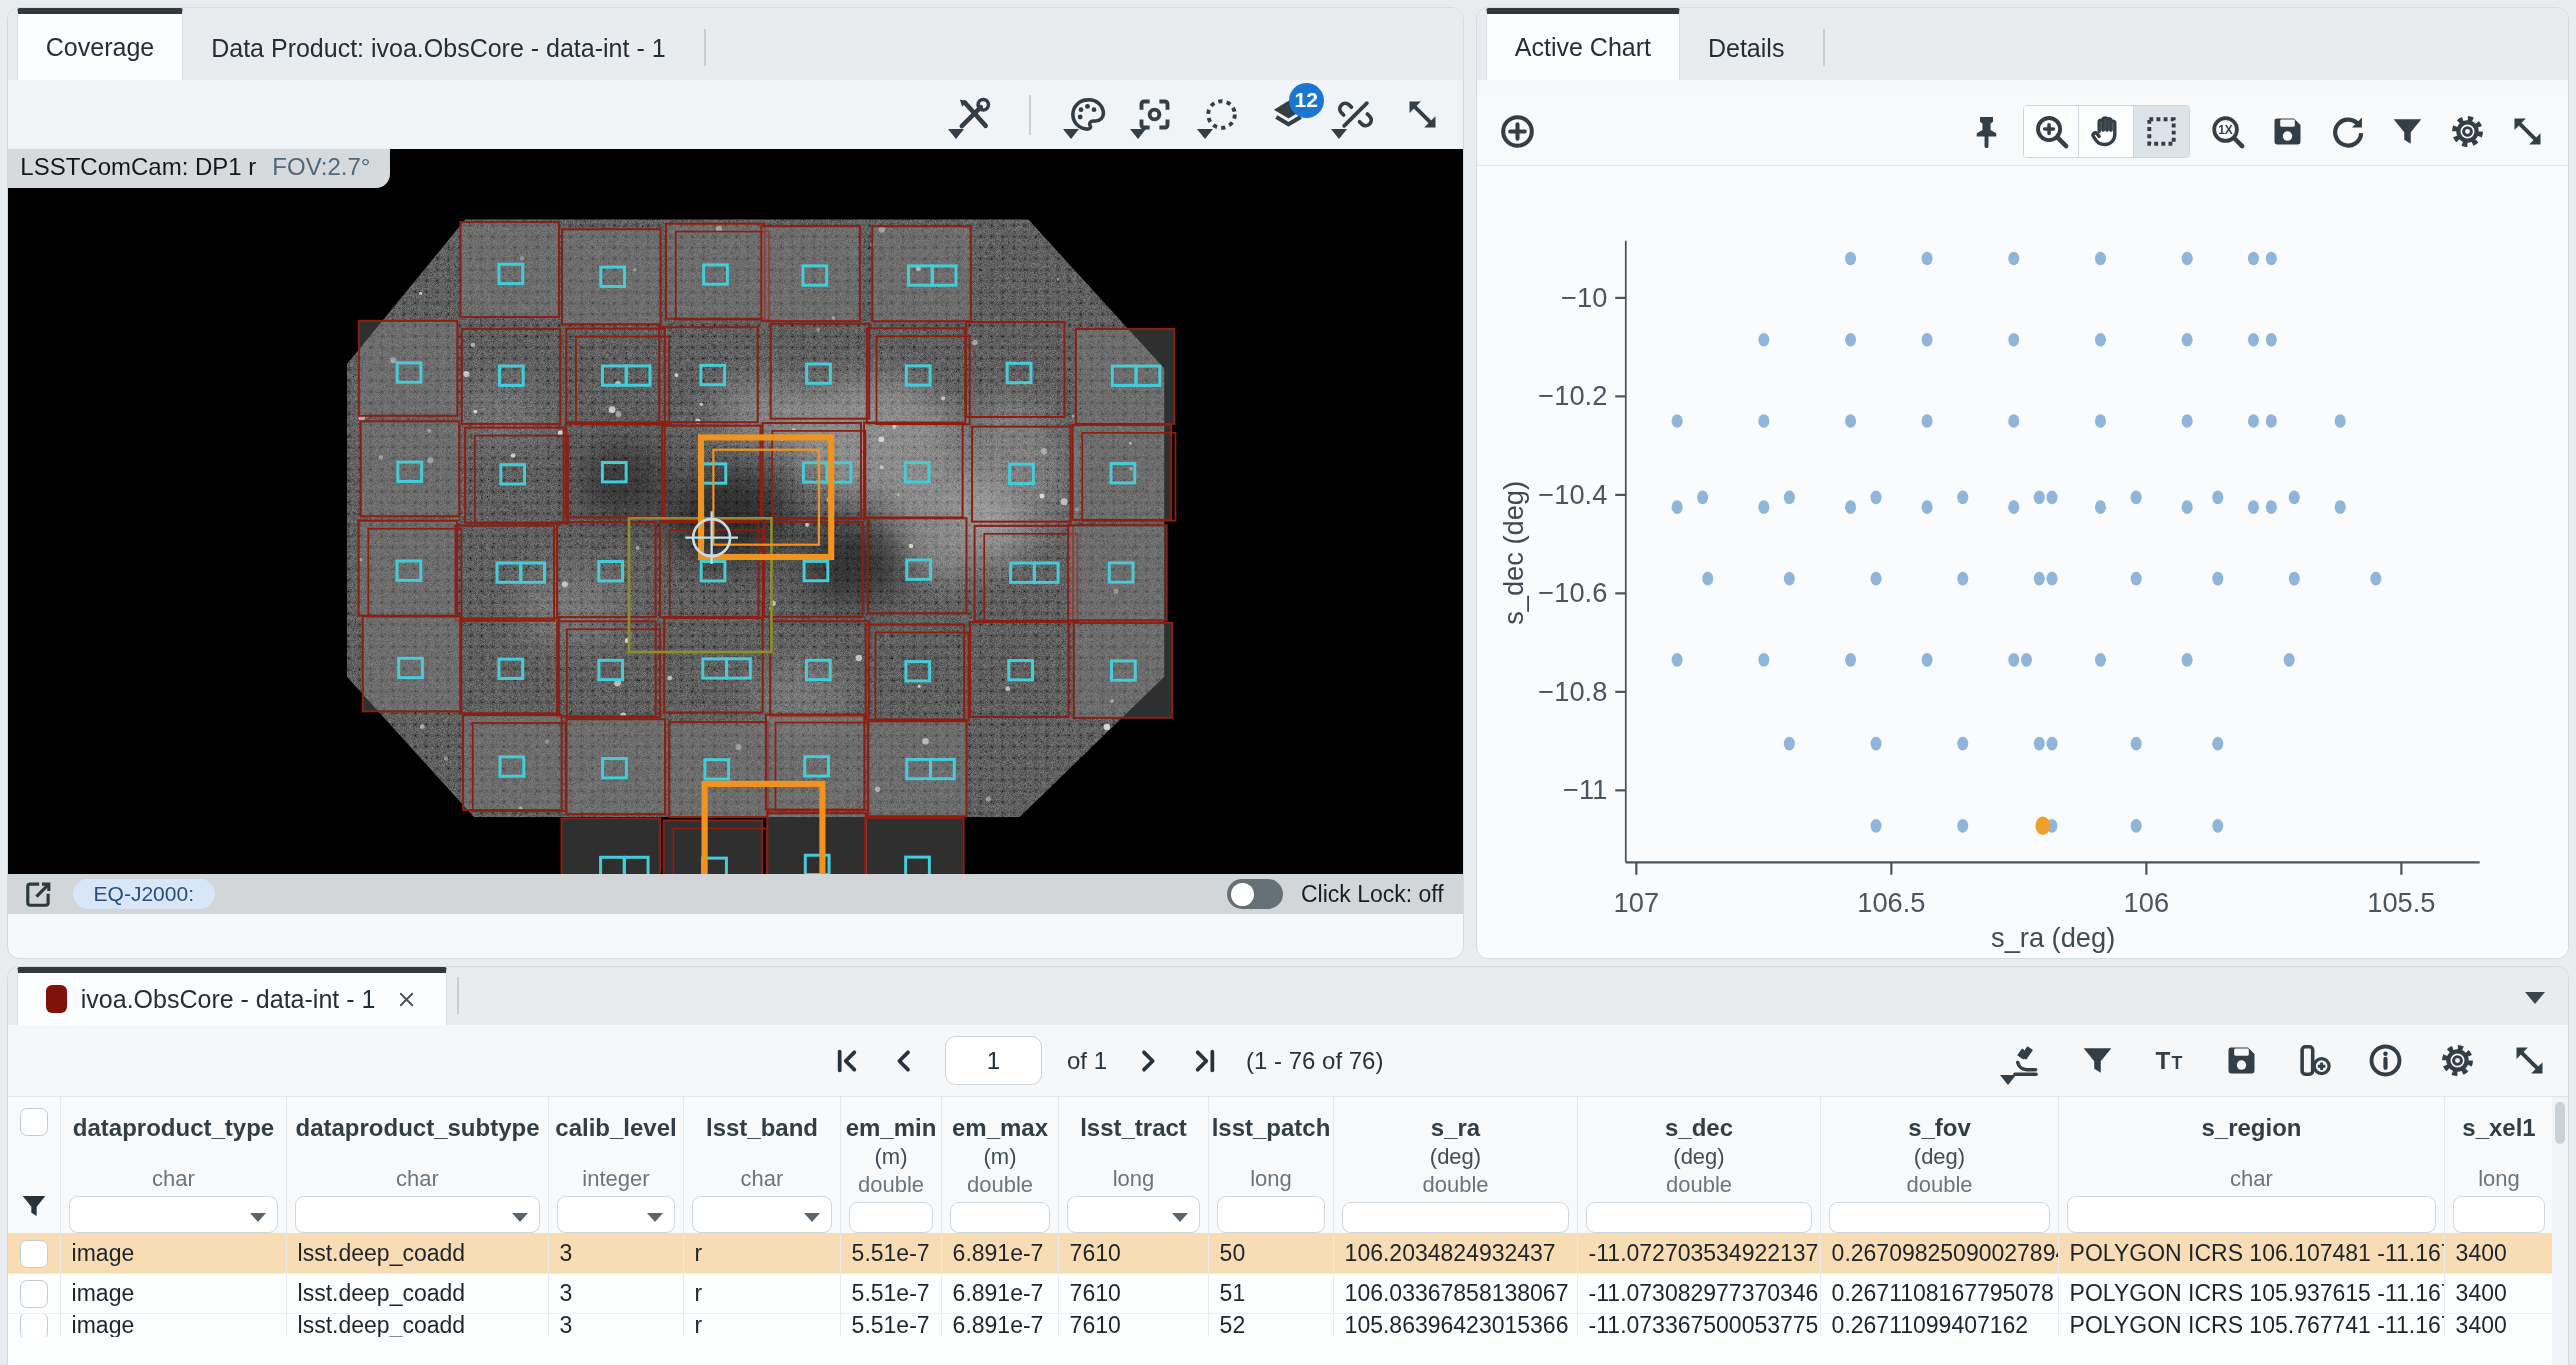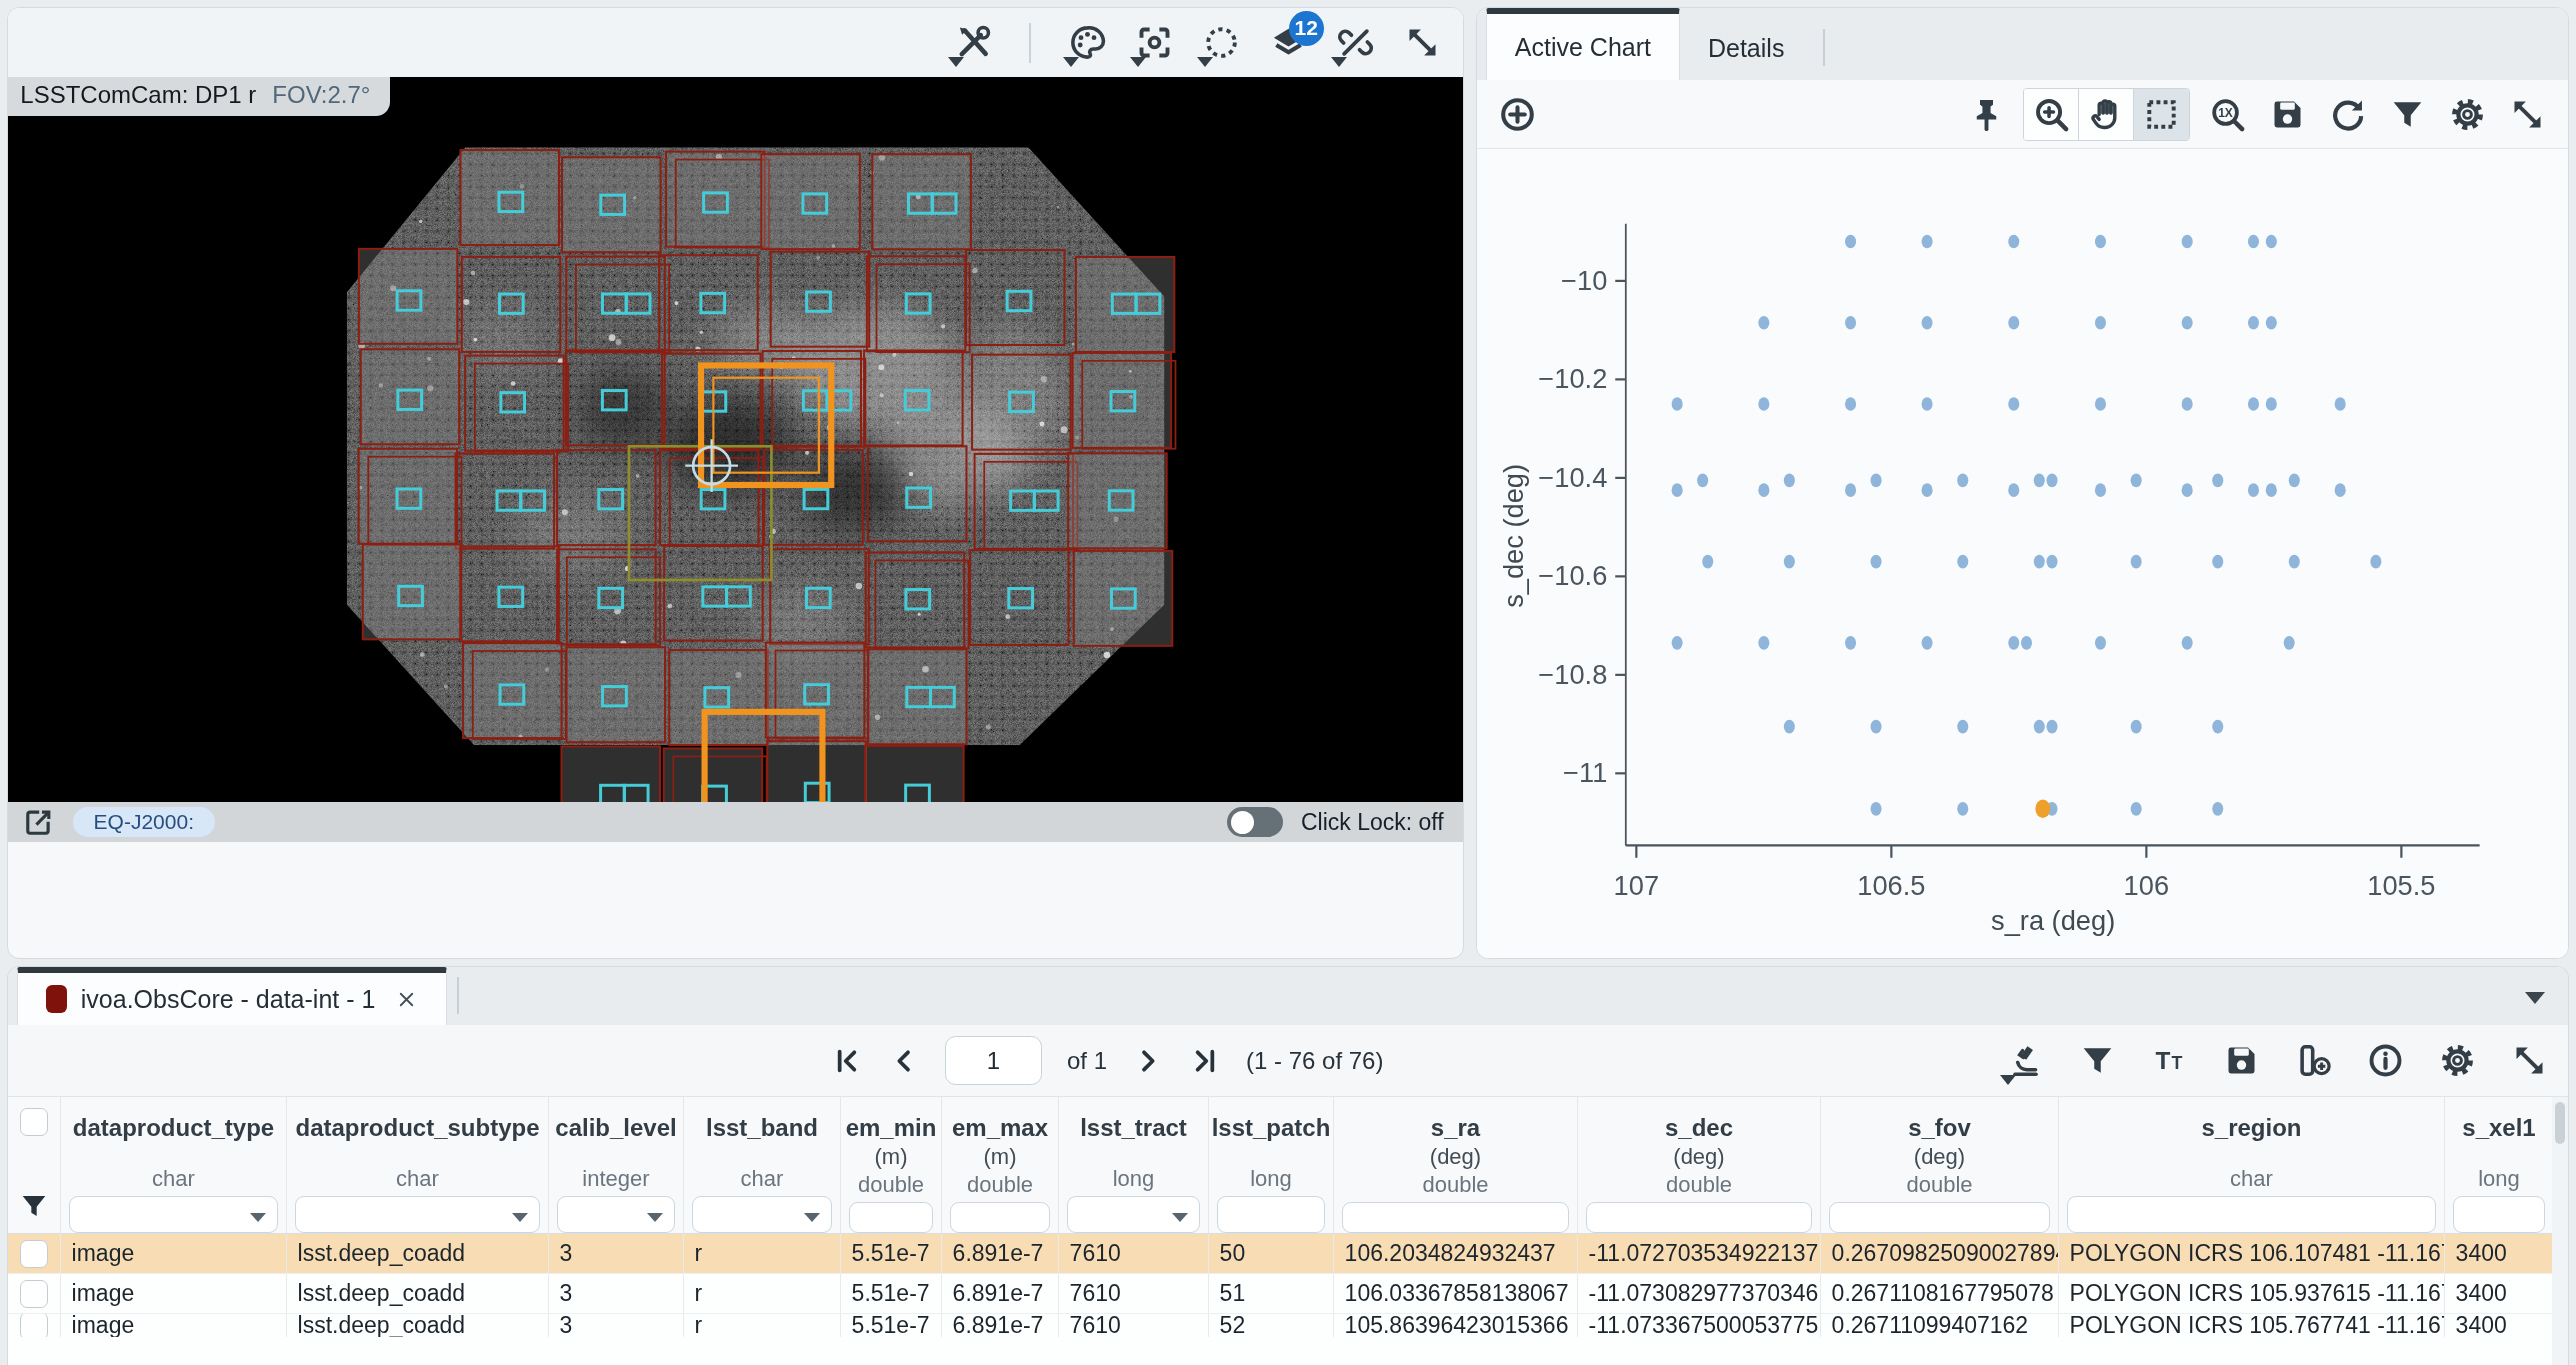--- a/index.html
+++ b/index.html
@@ -45,21 +45,21 @@
     display:flex; align-items:center; padding:0 14px; gap:17.6px; }
   .frame-out-wrap { width:33px; height:33px; color:#2d3940; }
   .frame-out-wrap svg { width:33px; height:33px; }
   .eq-pill { background:#d8e7f8; color:#274f7e; font-size:21px; padding:0 21px; border-radius:15px; height:30px; display:flex; align-items:center; }
   .spacer { flex:1; }
   .toggle { width:56px; height:30px; border-radius:15px; background:#667077; position:relative; flex:none; }
   .toggle .knob { position:absolute; left:3.5px; top:3.5px; width:23px; height:23px; border-radius:50%; background:#ffffff; }
   .cl-label { font-size:23px; color:#15202a; margin-right:5.3px; white-space:nowrap; }
 
   
-  .chart-toolbar { height:69px; display:flex; align-items:center; background:#f7f9fb; padding:0 17.6px; border-bottom:0.9px solid #e2e7eb; }
+  .chart-toolbar { height:69px; display:flex; align-items:center; background:#f7f9fb; padding:0 17.6px; border-bottom:0.9px solid #e2e7eb;margin-top:17px; }
   .chart-right { margin-left:auto; display:flex; align-items:center; gap:14px; }
   .seg { display:flex; border:1.8px solid #ccd5db; border-radius:3.5px; overflow:hidden; background:#fff; }
   .seg .icon-btn { width:55px; height:51px; border-right:1.8px solid #ccd5db; background:#fdfefe; }
   .seg .icon-btn:last-child { border-right:none; }
   .seg .icon-btn.active { background:#dde4e9; }
   .chart-area { position:relative; height:809px; background:#f9fbfc; }
   .chart-area svg { display:block; font-family:"Liberation Sans", sans-serif; }
 
   
   .tbl-toolbar { position:relative; height:72px; background:#f5f7f9; border-bottom:1.8px solid #dfe5e9; }
@@ -91,20 +91,29 @@
   .td.selcol { justify-content:center; padding-left:0; }
   .vscroll { position:absolute; right:0; top:0; bottom:25px; width:16px; background:#f1f4f6; }
   .vthumb { position:absolute; right:2.6px; top:5.3px; width:10.6px; height:42px; background:#c9d0d6; border-radius:5.3px; }
 </style>
 </head>
 <body>
 
 <div class="app">
 
   <section class="panel left">
+    <div class="tabstrip">
+      <div class="tab active">
+        <span>Coverage</span>
+      </div>
+      <div class="tab">
+        <span>Data Product: ivoa.ObsCore - data-int - 1</span>
+      </div>
+      <div class="tab-divider"></div>
+    </div>
     <div class="cov-toolbar" id="cov-toolbar">
         <div class="icon-btn">
           <svg viewBox="0 0 24 24" xmlns="http://www.w3.org/2000/svg" style="font-family:inherit">
             <path d="M4.8 19.2L16.5 7.5" stroke="currentColor" stroke-width="2.8" stroke-linecap="round" fill="none"></path>
             <circle cx="18" cy="6" r="3.2" fill="none" stroke="currentColor" stroke-width="2.2"></circle>
             <path d="M6.5 4.5l13 14.5" stroke="currentColor" stroke-width="2.8" stroke-linecap="round" fill="none"></path>
             <path d="M3.6 2.8l4.6 1.2-3.2 3.2z" fill="currentColor"></path>
           </svg>
           <div class="caret-mark"></div>
         </div>

